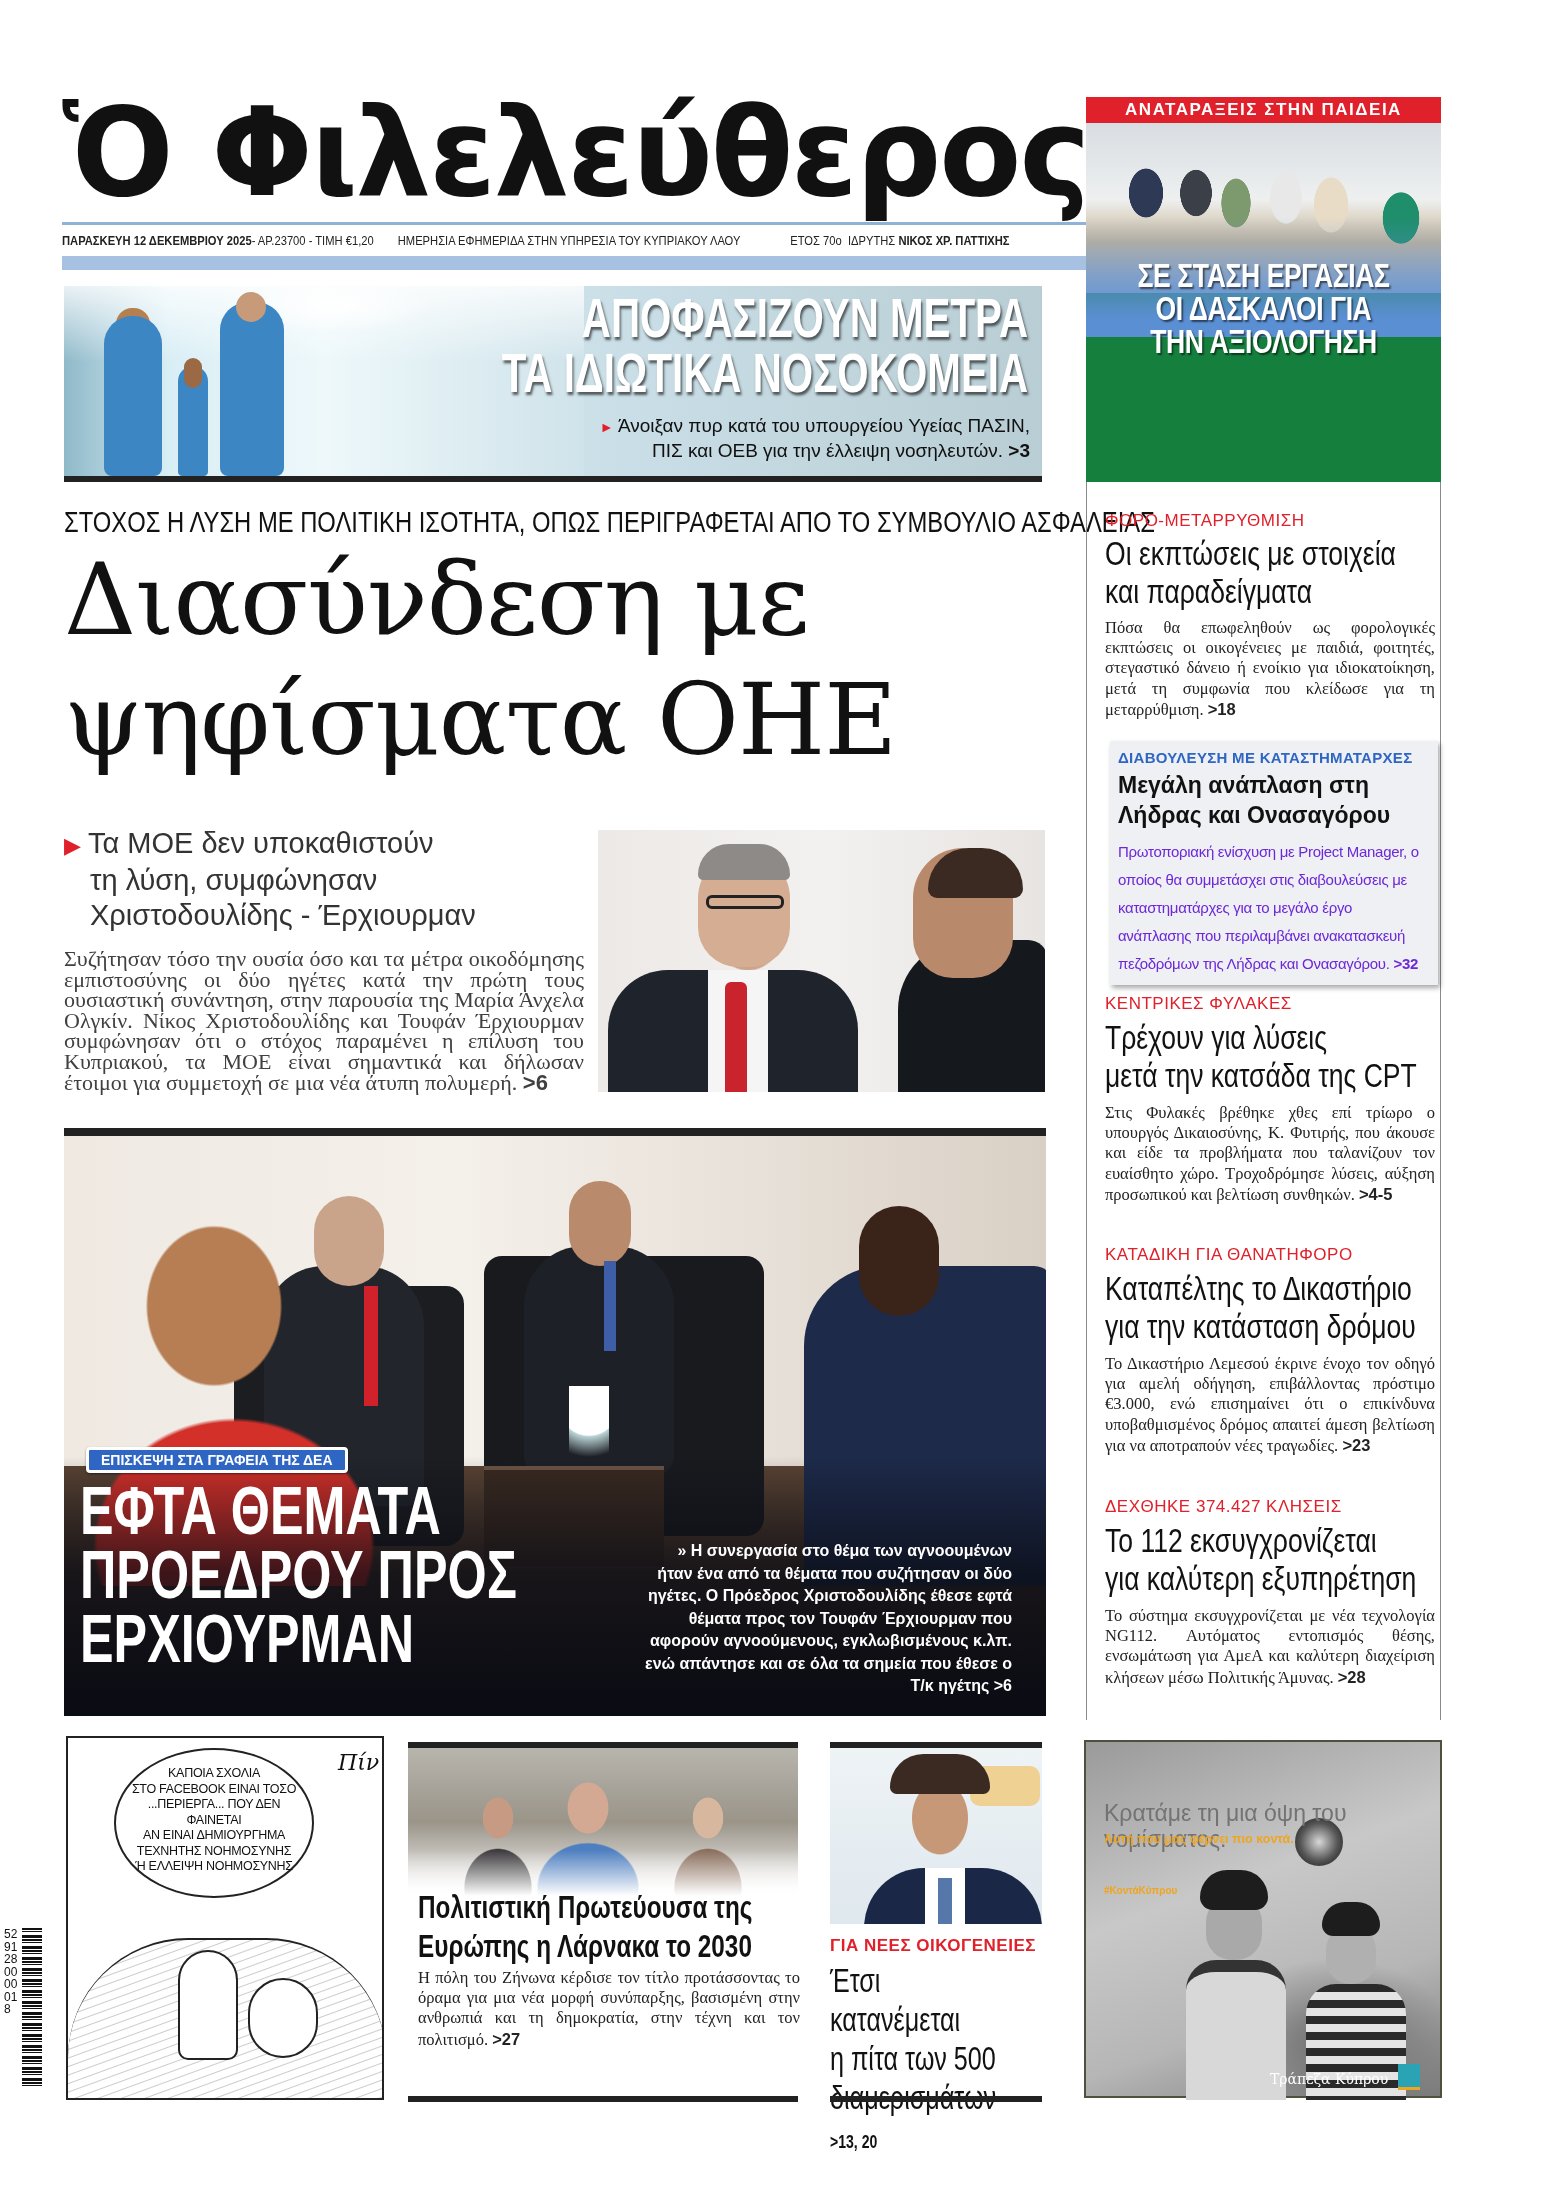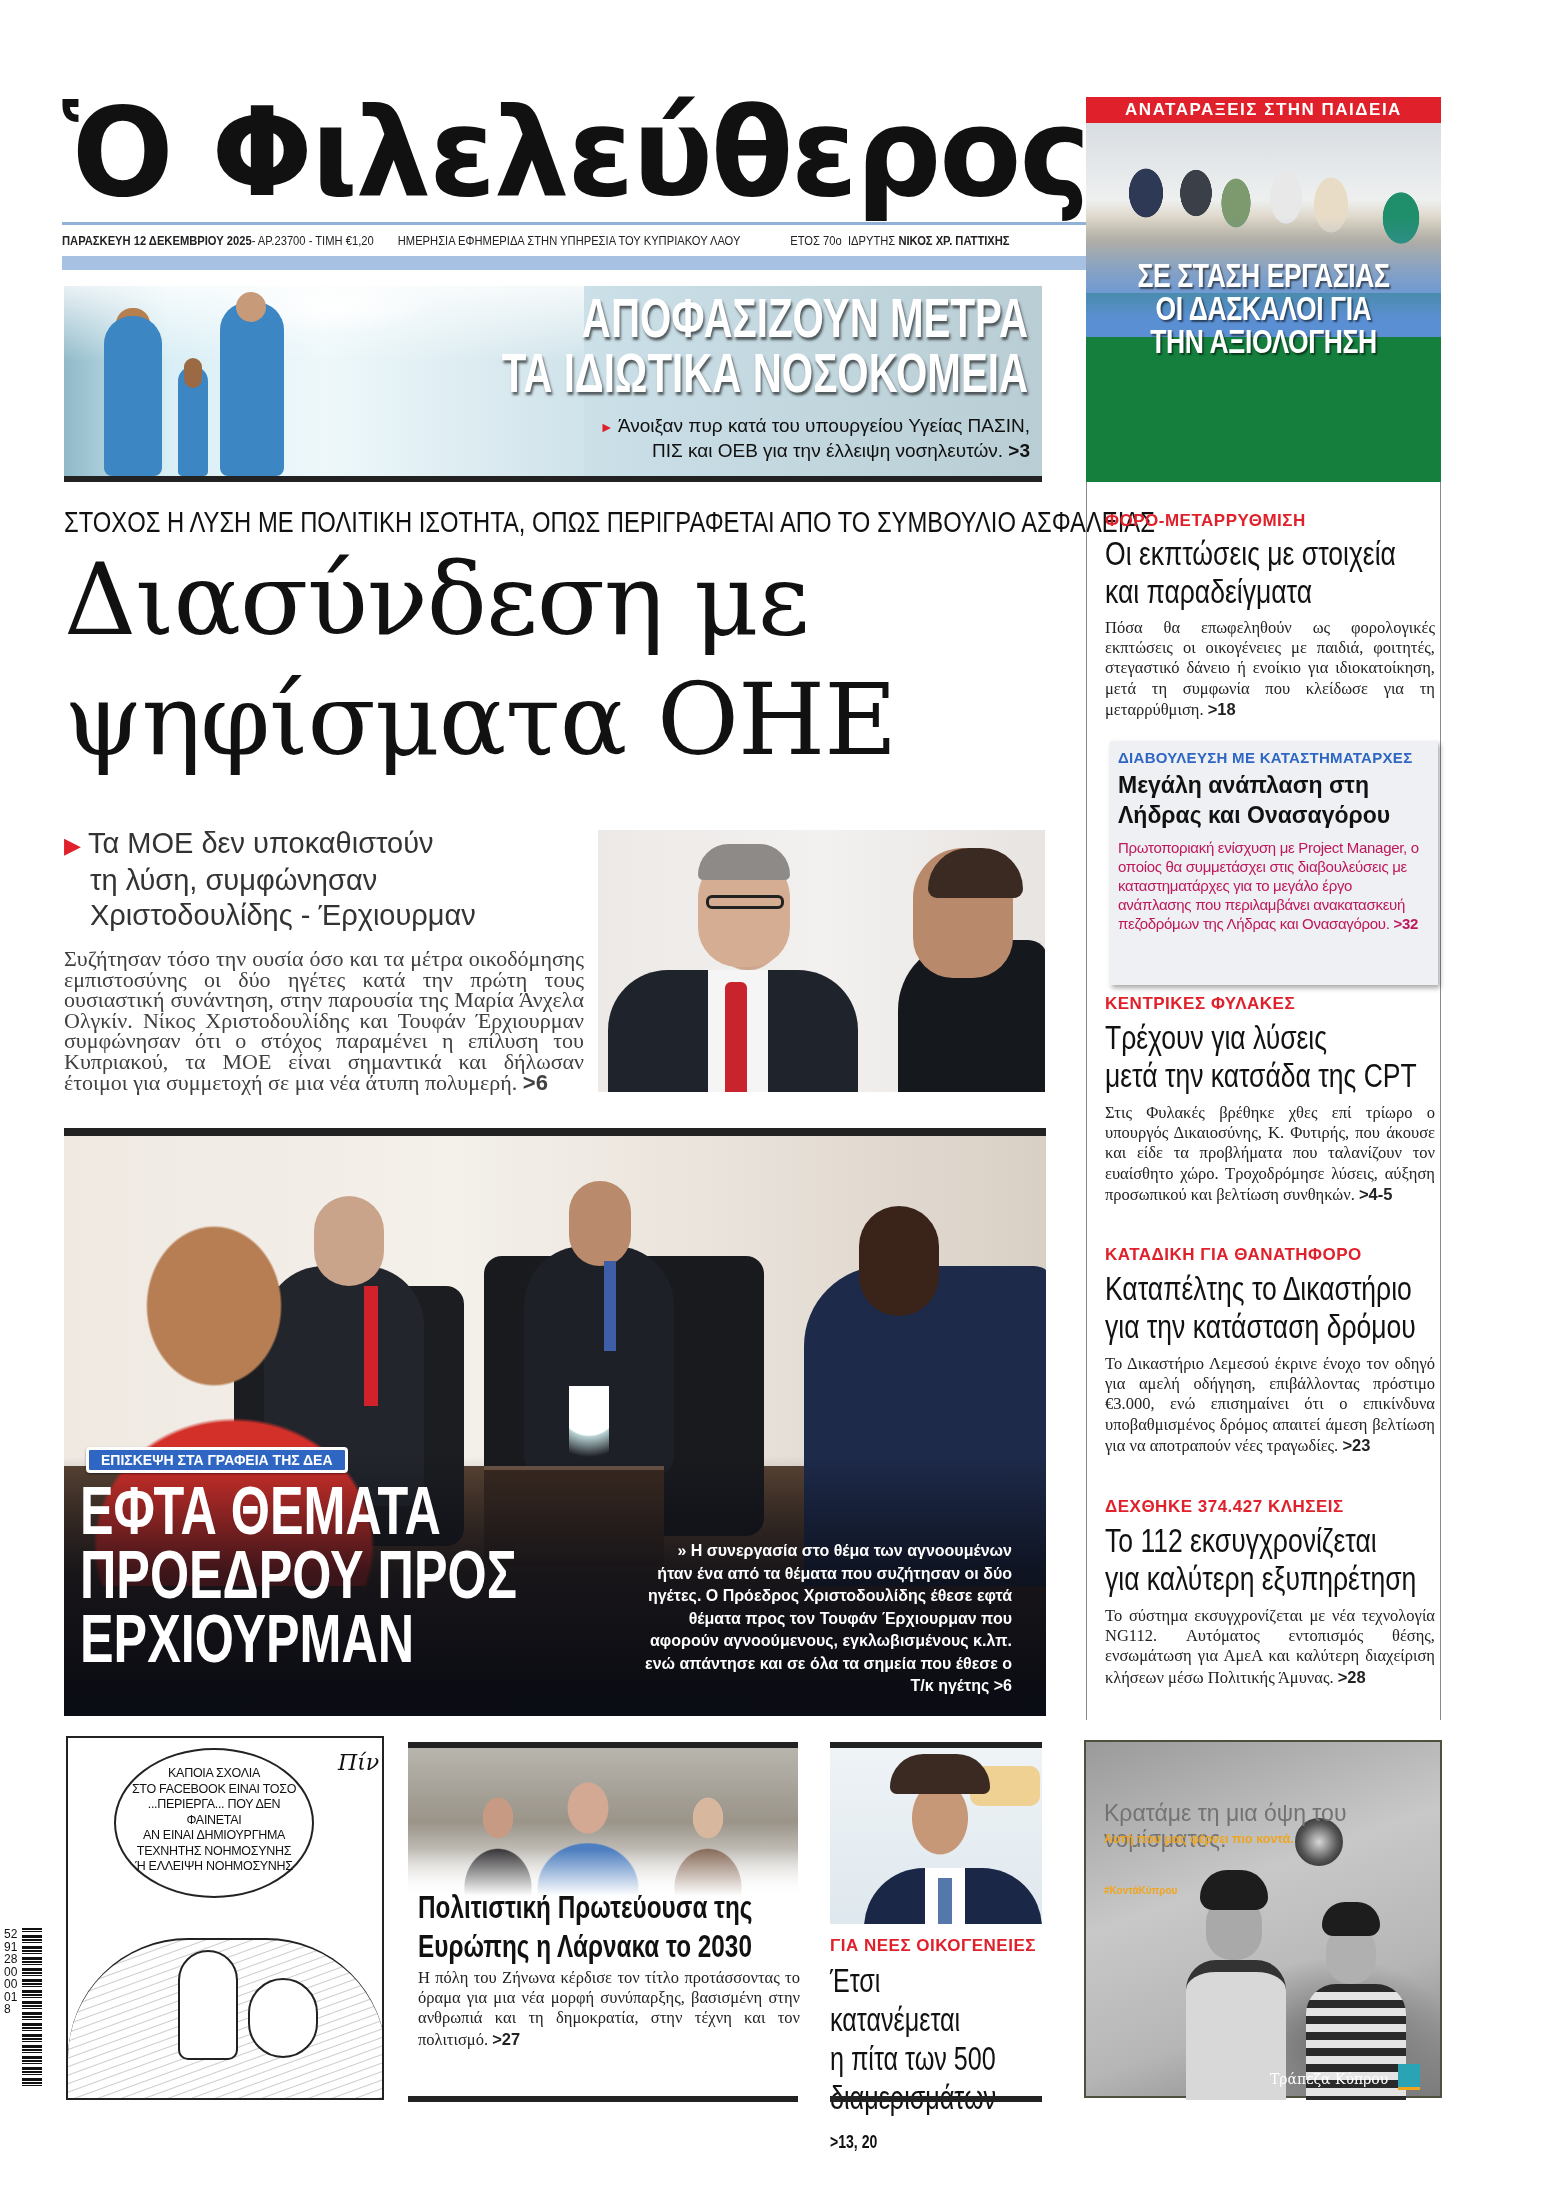--- a/index.html
+++ b/index.html
@@ -115,33 +115,33 @@
   #meet-badge { left: 86px; top: 1447px; height: 26px; padding: 0 12px; background: #2f66c4; border: 3px solid #fff;
     border-radius: 4px; color: #fff; font-weight: bold; font-size: 14px; line-height: 20px; white-space: nowrap; box-shadow: 0 1px 2px rgba(0,0,0,0.5); }
   #meet-headline { left: 80px; top: 1478px; width: 600px; color: #fff; font-weight: bold; font-size: 68px; line-height: 64px;
     transform: scaleX(0.74); transform-origin: left top; white-space: nowrap; letter-spacing: 0px; }
   #meet-caption { left: 640px; top: 1540px; width: 372px; color: #fff; font-weight: bold; font-size: 16px; line-height: 22.5px; text-align: right;
     font-family: "Liberation Sans", sans-serif; }
   #meet-caption .ra { color: #fff; }
 
   
   #rc-border { left: 1086px; top: 482px; width: 355px; height: 1238px; border-left: 1px solid #8a8a8a; border-right: 1px solid #8a8a8a; }
-  .rc-kicker { color: #e0202a; font-weight: bold; font-size: 17px; line-height: 20px; letter-spacing: 0.5px; white-space: nowrap; }
+  .rc-kicker { color: #e0202a; font-weight: normal; font-size: 17px; line-height: 20px; letter-spacing: 0.5px; white-space: nowrap; }
   .rc-head { color: #111; font-size: 34px; line-height: 38px; white-space: nowrap; transform: scaleX(0.78); transform-origin: left top; }
   .rc-body { color: #222; font-family: "Liberation Serif", serif; font-size: 16.5px; line-height: 20.2px; text-align: justify; }
   .rc-body b { font-family: "Liberation Sans", sans-serif; font-weight: bold; }
 
   #rc-tax-kicker { left: 1105px; top: 511px; }
   #rc-tax-head { left: 1105px; top: 534px; width: 420px; }
   #rc-tax-body { left: 1105px; top: 618px; width: 330px; }
 
   #rc-ledras { left: 1110px; top: 741px; width: 328px; height: 244px; background: #eef0f3; box-shadow: 2px 3px 5px rgba(0,0,0,0.35); }
   #rc-ledras-kicker { left: 1118px; top: 749px; color: #2f66c4; font-weight: bold; font-size: 15px; line-height: 18px; white-space: nowrap; letter-spacing: 0.3px; }
   #rc-ledras-head { left: 1118px; top: 770px; width: 330px; color: #111; font-weight: bold; font-size: 23px; line-height: 30px; }
-  #rc-ledras-body { left: 1118px; top: 838px; width: 310px; color: #be185d; font-size: 15px; line-height: 19px; letter-spacing: -0.3px; }
+  #rc-ledras-body { left: 1118px; top: 838px; width: 310px; color: #6d28d9; font-size: 15px; line-height: 28px; letter-spacing: -0.3px; }
   #rc-ledras-body b { font-weight: bold; }
 
   #rc-prison-kicker { left: 1105px; top: 994px; }
   #rc-prison-head { left: 1105px; top: 1018px; width: 420px; }
   #rc-prison-body { left: 1105px; top: 1103px; width: 330px; }
 
   #rc-court-kicker { left: 1105px; top: 1245px; }
   #rc-court-head { left: 1105px; top: 1269px; width: 420px; }
   #rc-court-body { left: 1105px; top: 1354px; width: 330px; }
 

